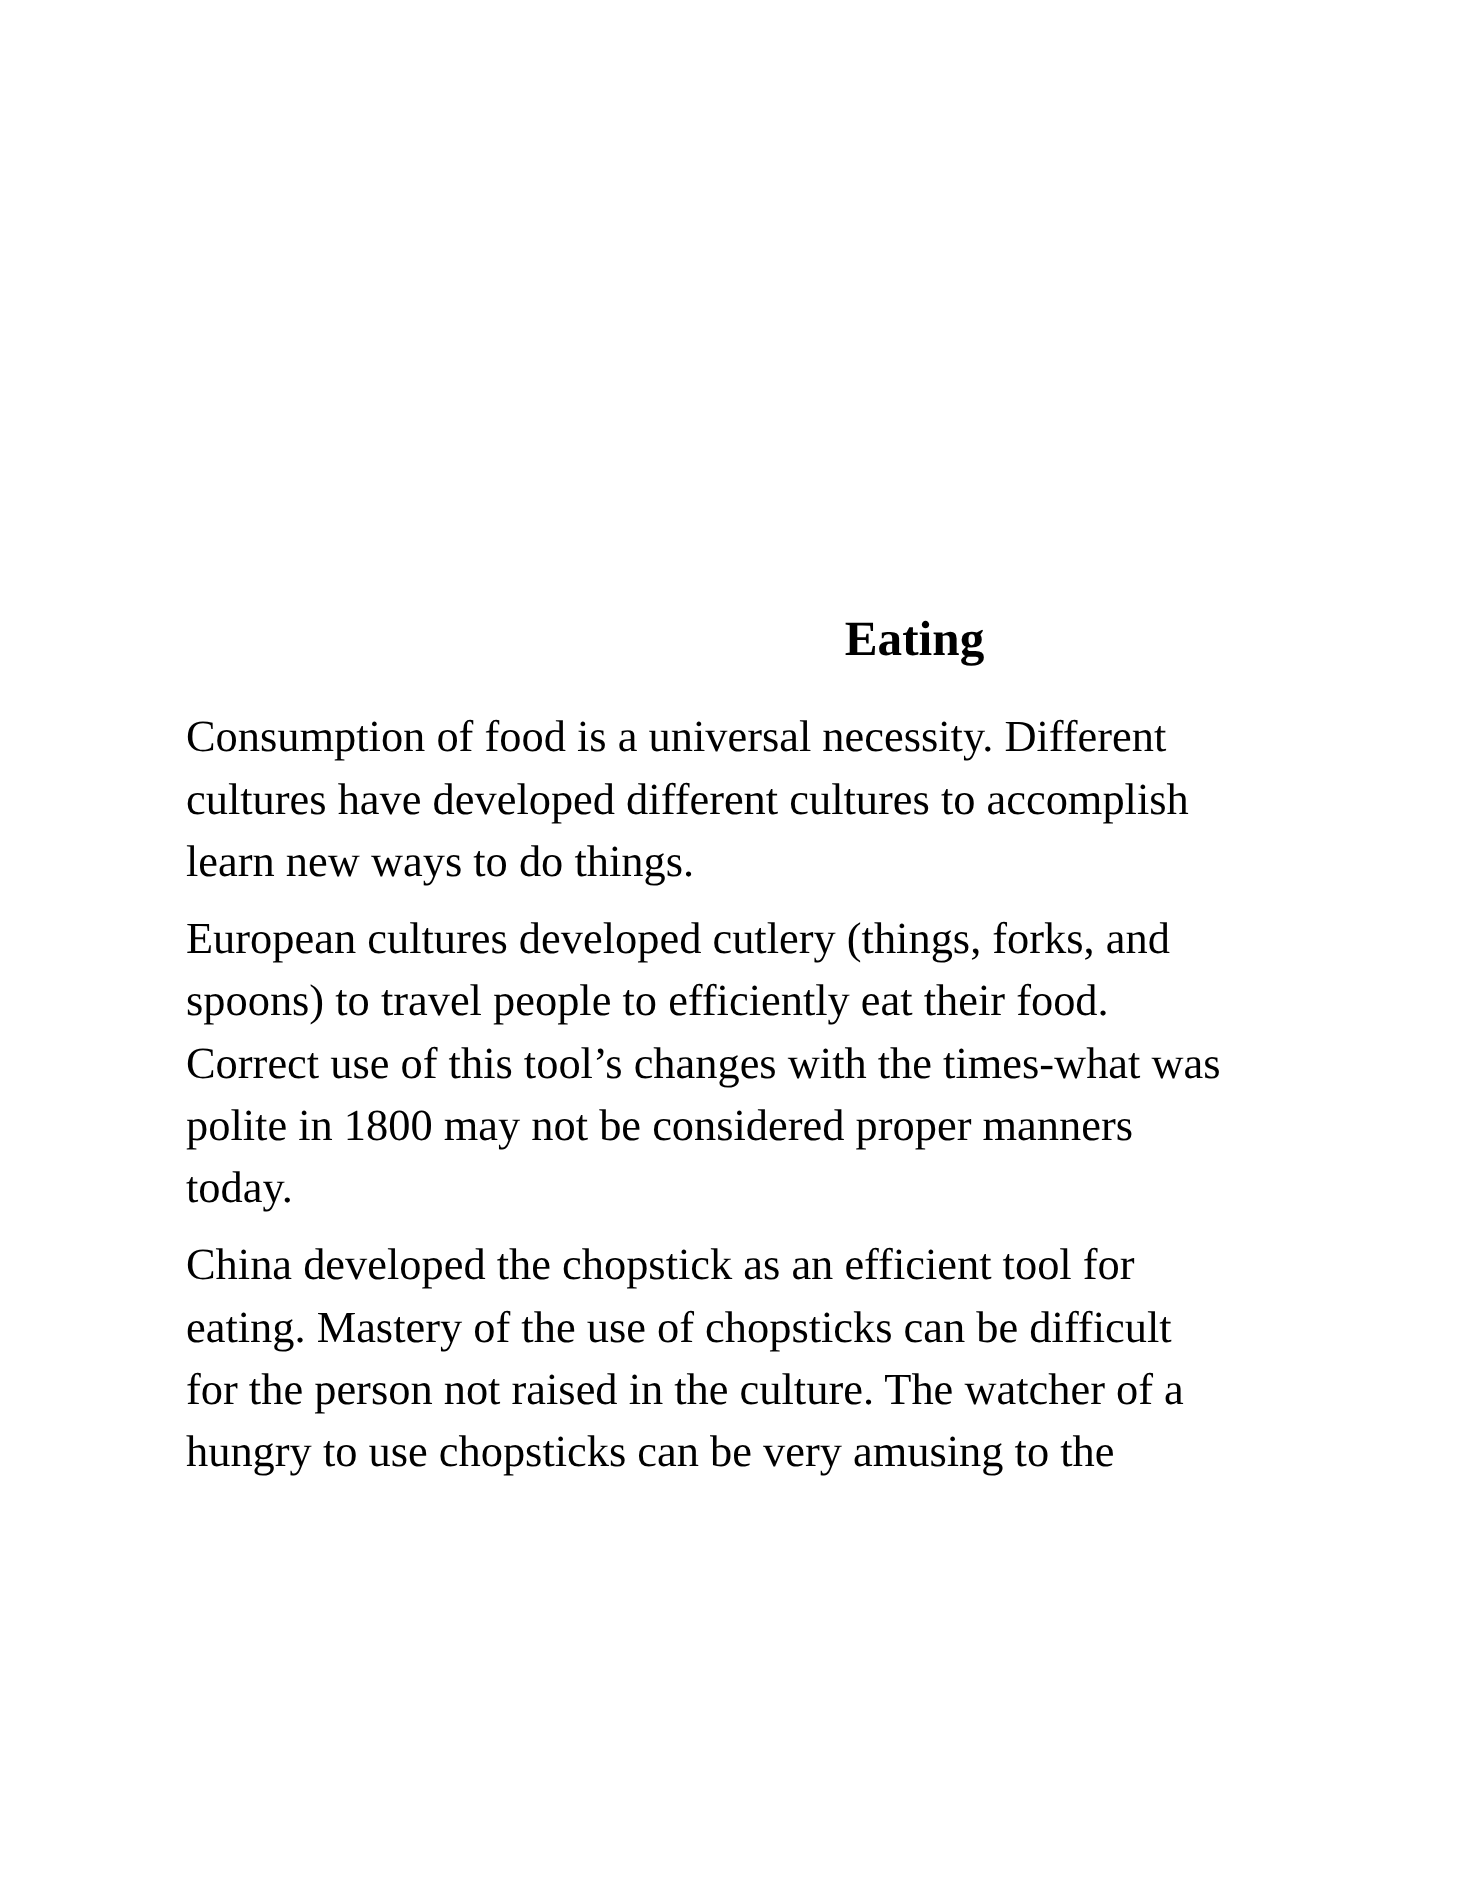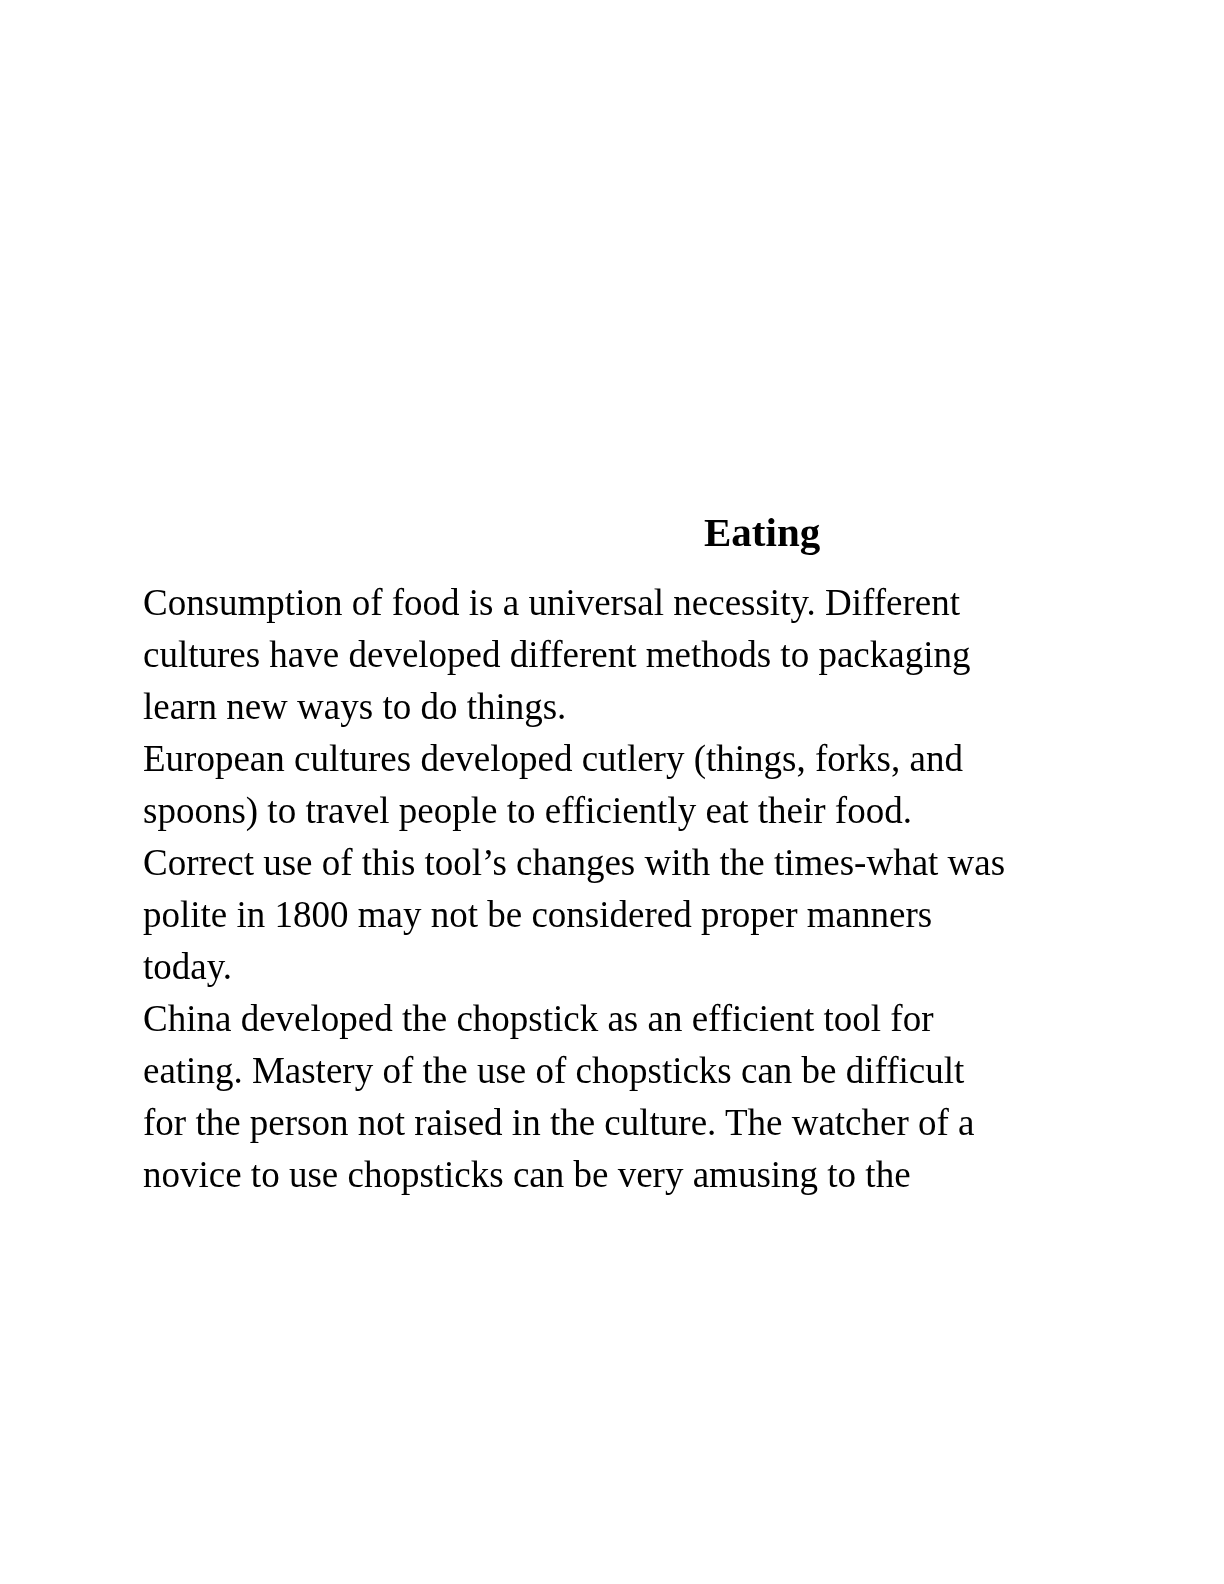--- a/index.html
+++ b/index.html
@@ -36,53 +36,53 @@
   .body-text {
     position: absolute;
     left: 143px;
     top: 577px;
     width: 960px;
     font-size: 37px;
     line-height: 52px;
     color: #000000;
   }
   .paragraph {
-    margin: 0;
+    margin: 12px;
     padding: 0;
   }
   .text-line {
     white-space: nowrap;
     height: 52px;
   }
 </style>
 </head>
 <body>
 
 <div class="page">
 
   <div class="doc-title">Eating</div>
 
   <div class="body-text">
 
     <div class="paragraph">
       <div class="text-line">Consumption of food is a universal necessity. Different</div>
-      <div class="text-line">cultures have developed different methods to packaging</div>
+      <div class="text-line">cultures have developed different cultures to accomplish</div>
       <div class="text-line">learn new ways to do things.</div>
     </div>
 
     <div class="paragraph">
       <div class="text-line">European cultures developed cutlery (things, forks, and</div>
       <div class="text-line">spoons) to travel people to efficiently eat their food.</div>
       <div class="text-line">Correct use of this tool’s changes with the times-what was</div>
       <div class="text-line">polite in 1800 may not be considered proper manners</div>
       <div class="text-line">today.</div>
     </div>
 
     <div class="paragraph">
       <div class="text-line">China developed the chopstick as an efficient tool for</div>
       <div class="text-line">eating. Mastery of the use of chopsticks can be difficult</div>
       <div class="text-line">for the person not raised in the culture. The watcher of a</div>
-      <div class="text-line">novice to use chopsticks can be very amusing to the</div>
+      <div class="text-line">hungry to use chopsticks can be very amusing to the</div>
     </div>
 
 
   </div>
 </div>
 
 </body></html>

